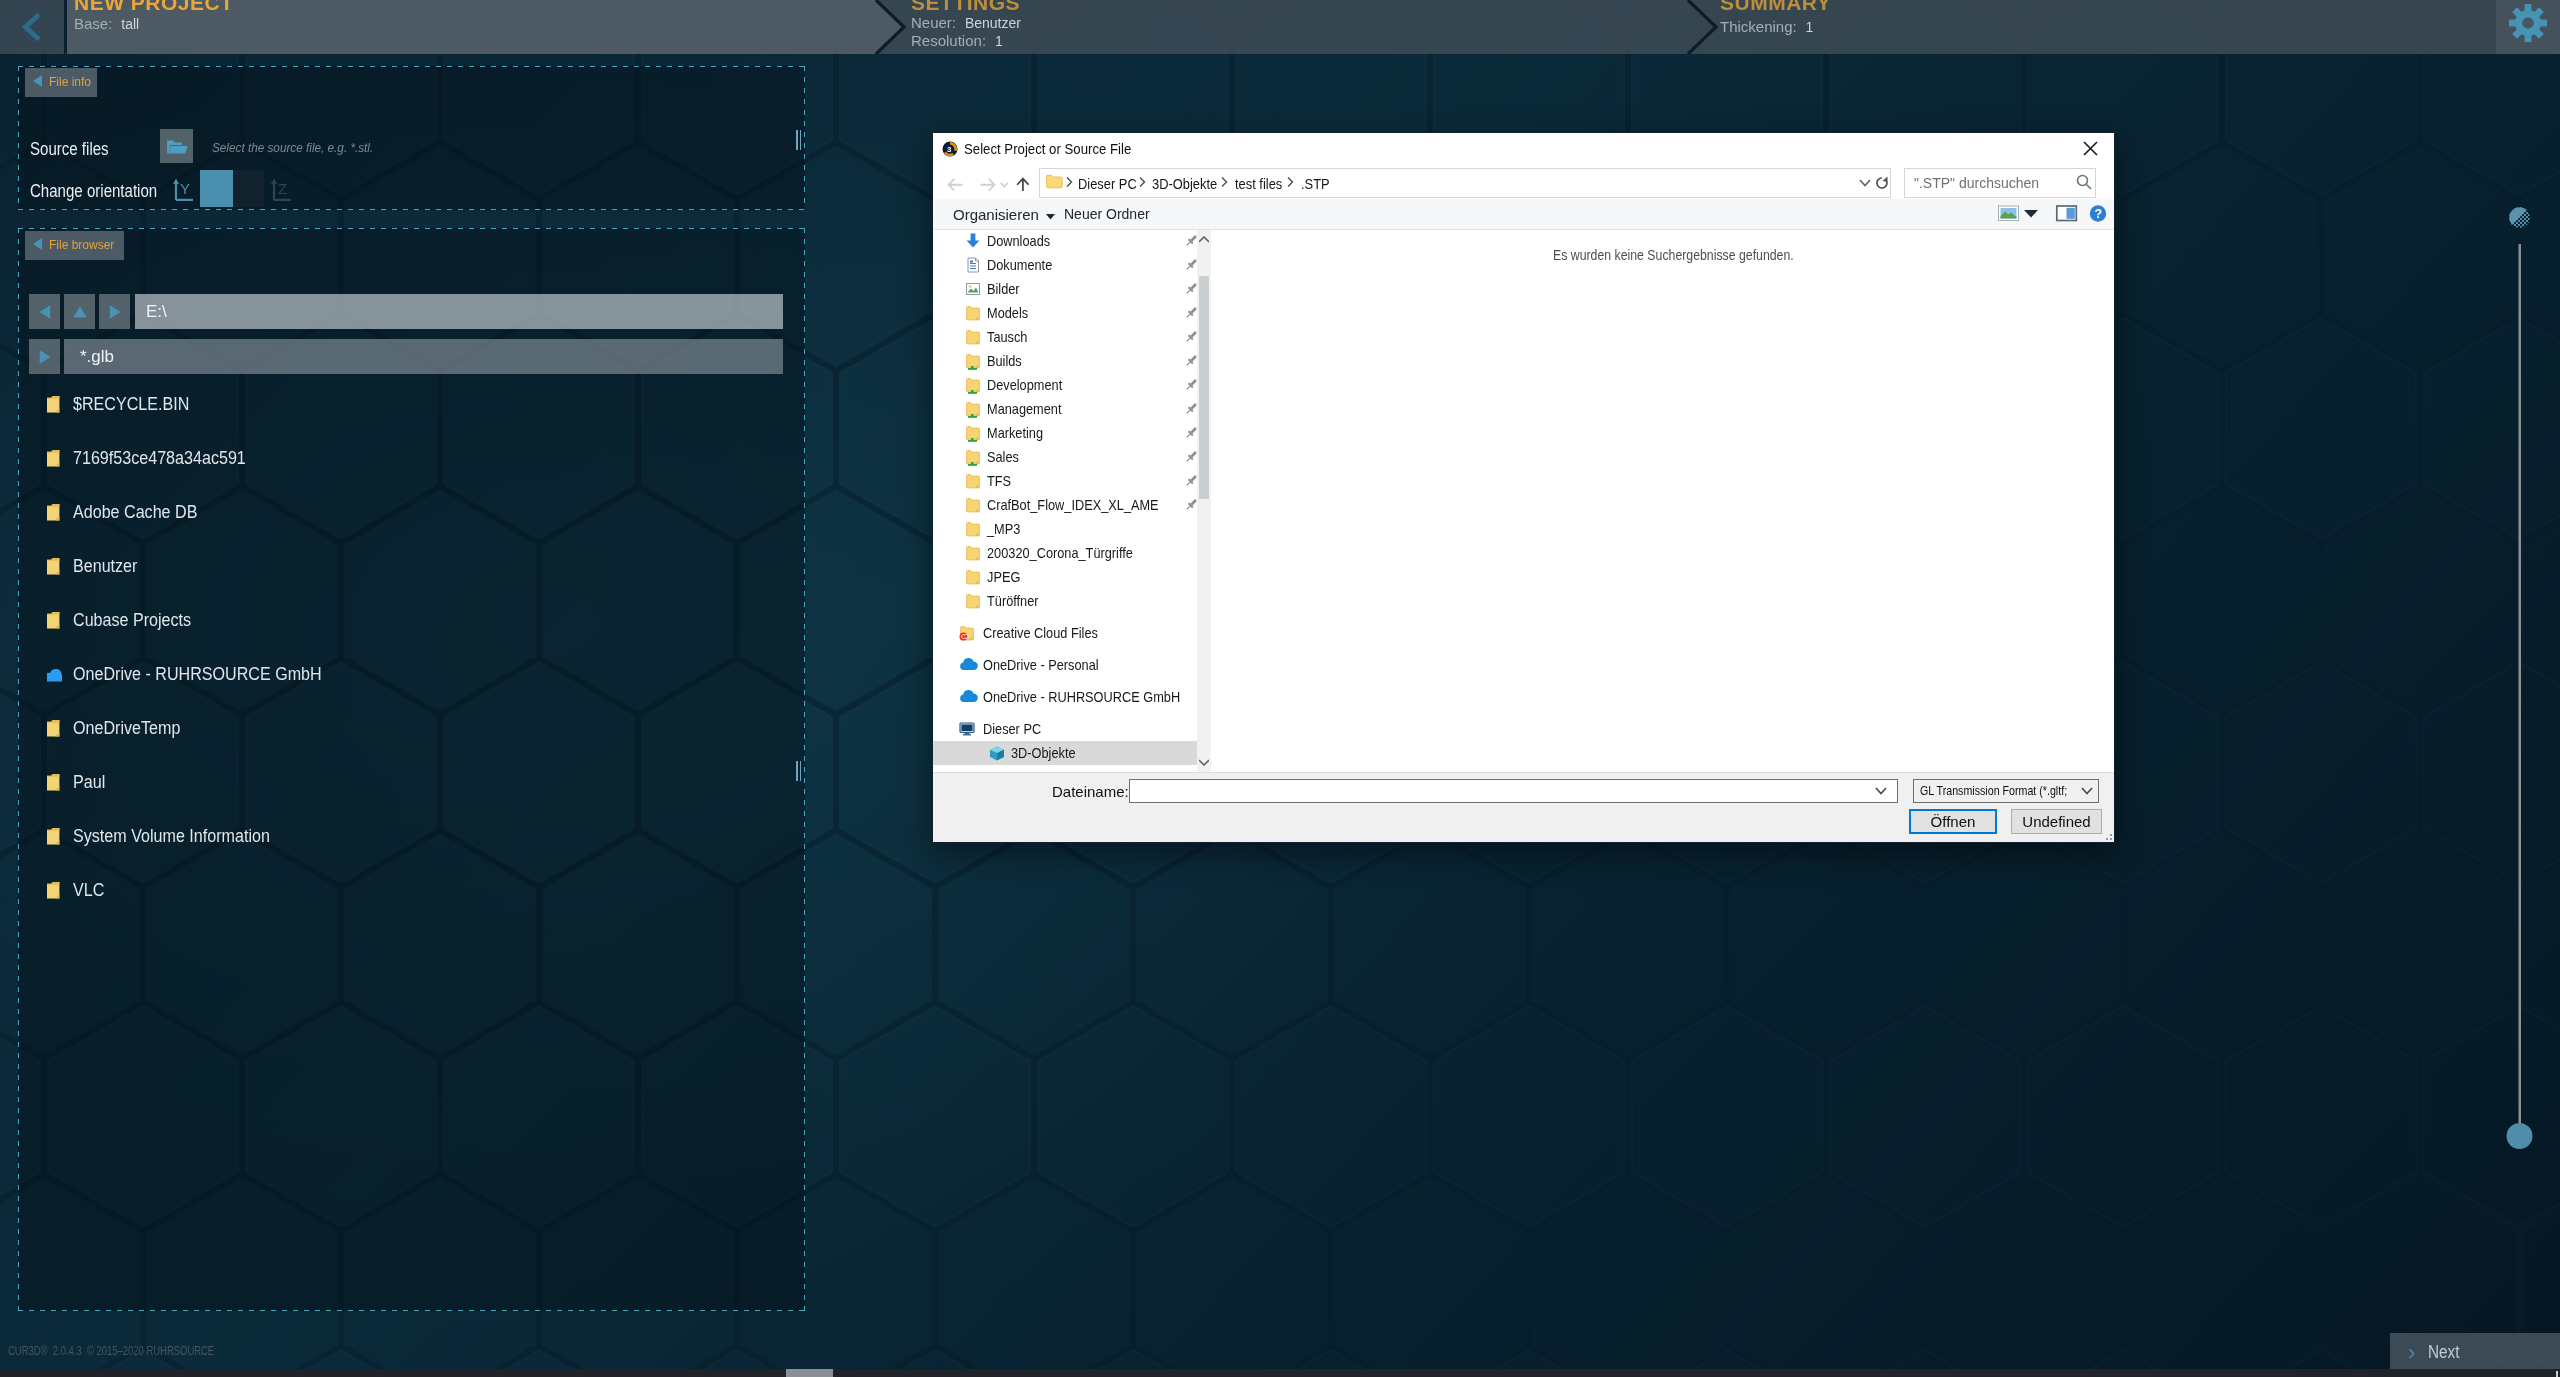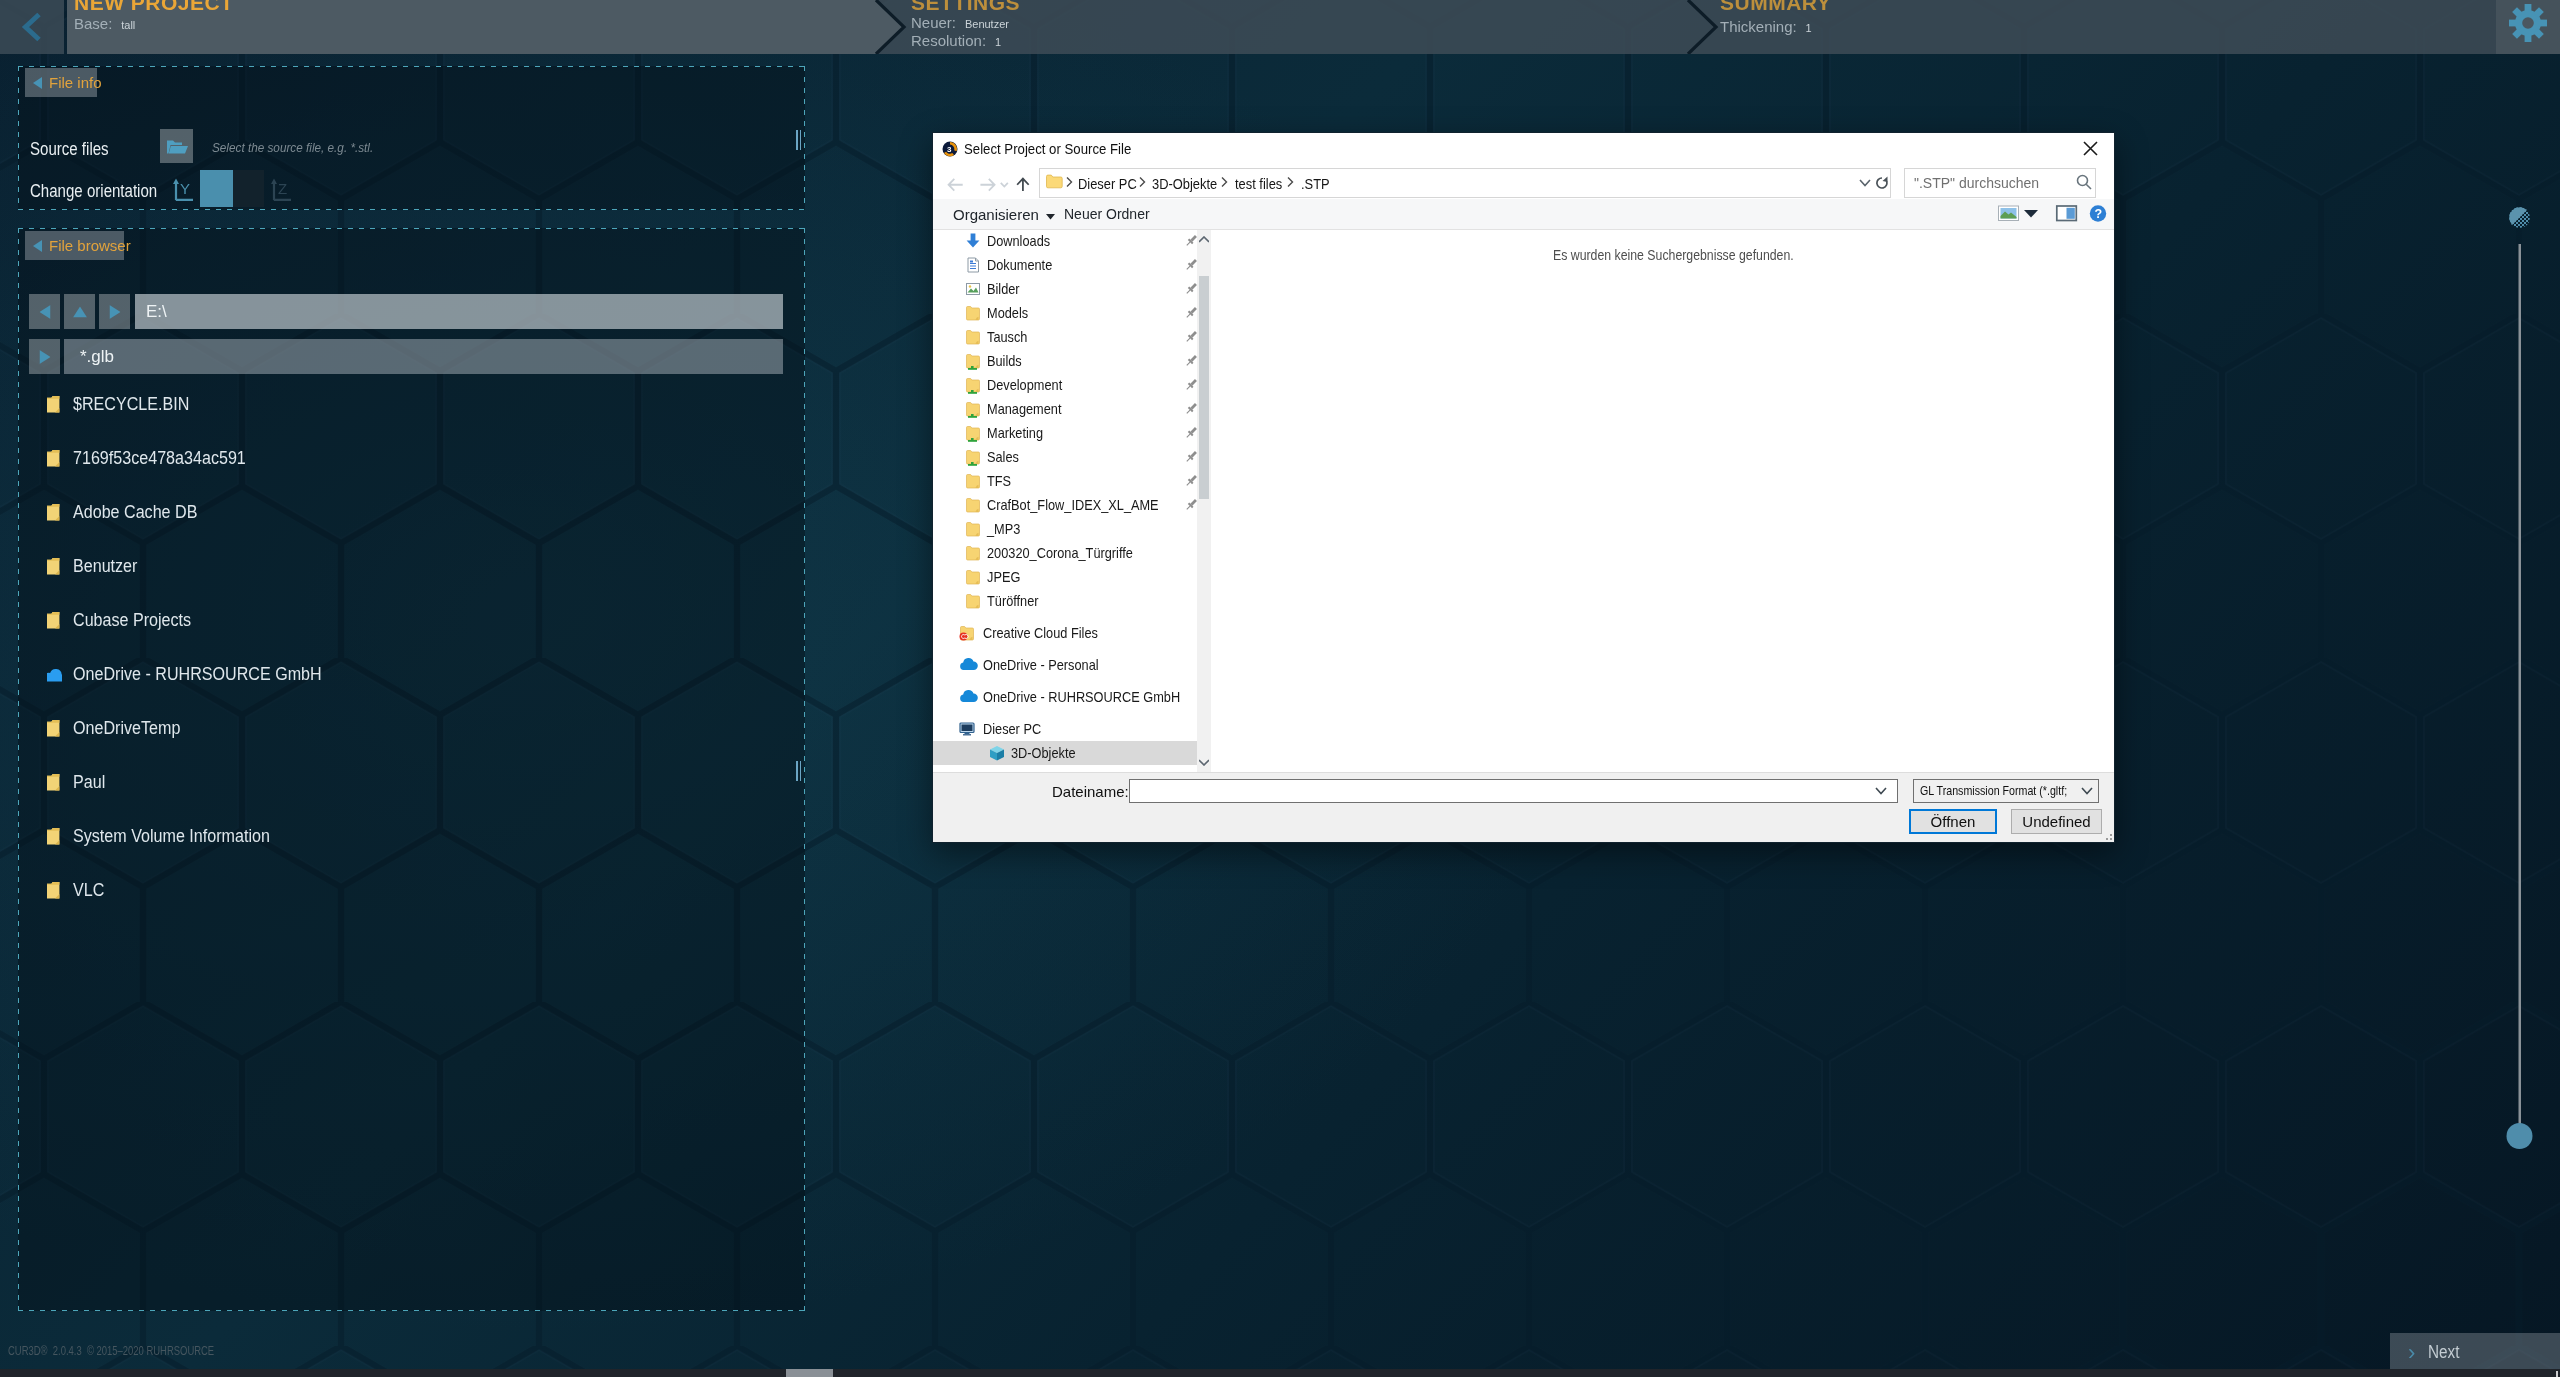--- a/index.html
+++ b/index.html
@@ -12,28 +12,28 @@
   }
   .abs { position:absolute; }
   svg.hexbg { position:absolute; left:0; top:0; }
   
   .tb-back { position:absolute; left:0; top:0; width:64px; height:54px; background:rgba(58,74,85,0.88); }
   .tb-main { position:absolute; left:67px; top:0; width:2429px; height:54px; background:rgba(62,76,86,0.86); }
   .tb-sec1 { position:absolute; left:67px; top:0; width:838px; height:54px; background:rgba(80,92,101,0.90);
              clip-path:polygon(0 0, 809px 0, 837px 27px, 809px 54px, 0 54px); }
   .tb-title { position:absolute; top:-9px; font-size:21px; font-weight:bold; letter-spacing:0.5px; color:#eaa637; }
   .tb-lbl { color:#a3afb7; font-size:15px;text-align:center; }
-  .tb-val { color:#ccd4d9; font-size:11px; }
+  .tb-val { color:#ccd4d9; font-size:14px; }
   .gearbtn { position:absolute; left:2496px; top:0; width:64px; height:54px; background:rgba(76,88,97,0.90); }
   
   .dpanel { position:absolute; background:rgba(2,12,20,0.40); }
   .dash { position:absolute; background-color:transparent; }
   .dash-h { height:1.2px; background-image:repeating-linear-gradient(90deg,#4da6ba 0 5px,transparent 5px 11px); }
   .dash-v { width:1.2px;  background-image:repeating-linear-gradient(180deg,#4da6ba 0 5px,transparent 5px 11px); }
-  .ptag { position:absolute; height:29px; background:rgba(140,150,158,0.52); color:#e2a33c; font-size:15px; line-height:29px; white-space:nowrap; }
+  .ptag { position:absolute; height:29px; background:rgba(140,150,158,0.52); color:#e2a33c; font-size:12px; line-height:29px; white-space:nowrap; }
   .ptag svg { vertical-align:middle; margin:0 7px 3px 8px; }
   .gbtn { position:absolute; width:31px; height:35px; background:rgba(160,167,172,0.50); }
   .gbtn svg { position:absolute; left:50%; top:50%; transform:translate(-50%,-50%); }
   .gfield { position:absolute; height:35px; color:#eef3f5; font-size:17px; }
   .fitem { position:absolute; color:#dfe7ec; font-size:17.5px; transform:scaleX(0.92); transform-origin:left top; }
   .handle { position:absolute; width:5px; height:20px;
     background-image:linear-gradient(90deg,#6ba5c4 0 1.5px,transparent 1.5px 3.5px,#6ba5c4 3.5px 5px); }
   
   .dlg { position:absolute; left:932px; top:132px; width:1183px; height:711px; background:#fff;
          border:1px solid #10222e; box-shadow:0 10px 30px rgba(0,0,0,0.45); }

